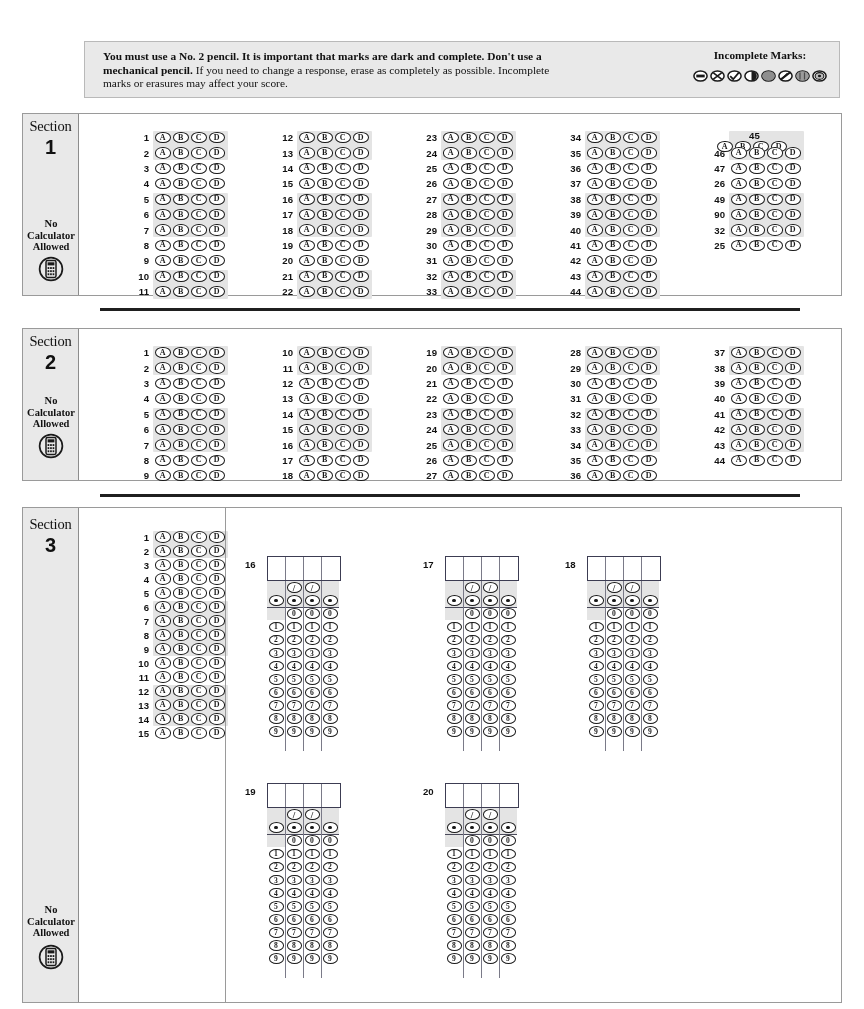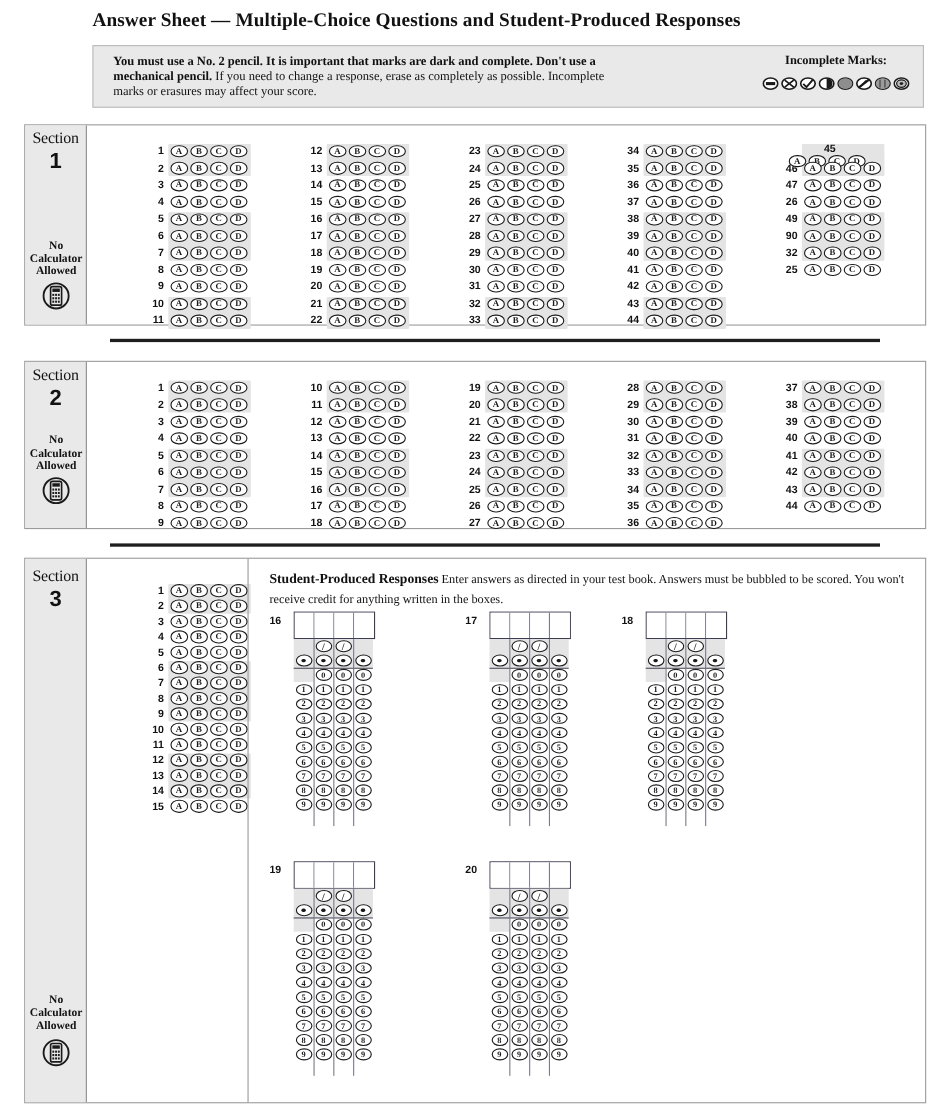--- a/index.html
+++ b/index.html
@@ -139,21 +139,20 @@
   .gi-empty{width:15px;height:10.6px;}
 
   
   .vdiv{position:absolute;width:1px;background:#9a9a9a;}
 </style>
 </head>
 <body>
 
 <div class="page">
 
-  <div class="title">Answer Sheet — Multiple-Choice Questions and Student-Produced Responses</div>
 
   <div class="instr-panel">
     <div class="instr-text">
       <b>You must use a No. 2 pencil. It is important that marks are dark and complete.</b>
       <b>Don't use a mechanical pencil.</b><span> If you need to change a response, erase as</span>
       <span>completely as possible. Incomplete marks or erasures may affect your score.</span>
     </div>
 
 
     <div class="im-wrap">
@@ -1317,21 +1316,20 @@
             <div class="qn">15</div>
             <div class="bub-set">
               <div class="bub">A</div>
               <div class="bub">B</div>
               <div class="bub">C</div>
               <div class="bub">D</div>
             </div>
           </div>
         </div>
         <div class="vdiv" style="left: 202px; top: 0px; bottom: 0px;"></div>
-        <div class="spr-head" style="left: 222px; top: 9px; width: 578px;"><span class="spr-title">Student-Produced Responses</span><span class="spr-desc"> Enter answers as directed in your test book. Answers must be bubbled to be scored. You won't receive credit for anything written in the boxes.</span></div>
         <div class="grid-in" style="left: 222px; top: 48px;">
           <div class="gi-num">16</div>
           <div class="gi-body">
             <div class="gi-boxes">
               <div class="gi-box"></div>
               <div class="gi-box"></div>
               <div class="gi-box"></div>
               <div class="gi-box"></div>
             </div>
             <div class="gi-rows">

